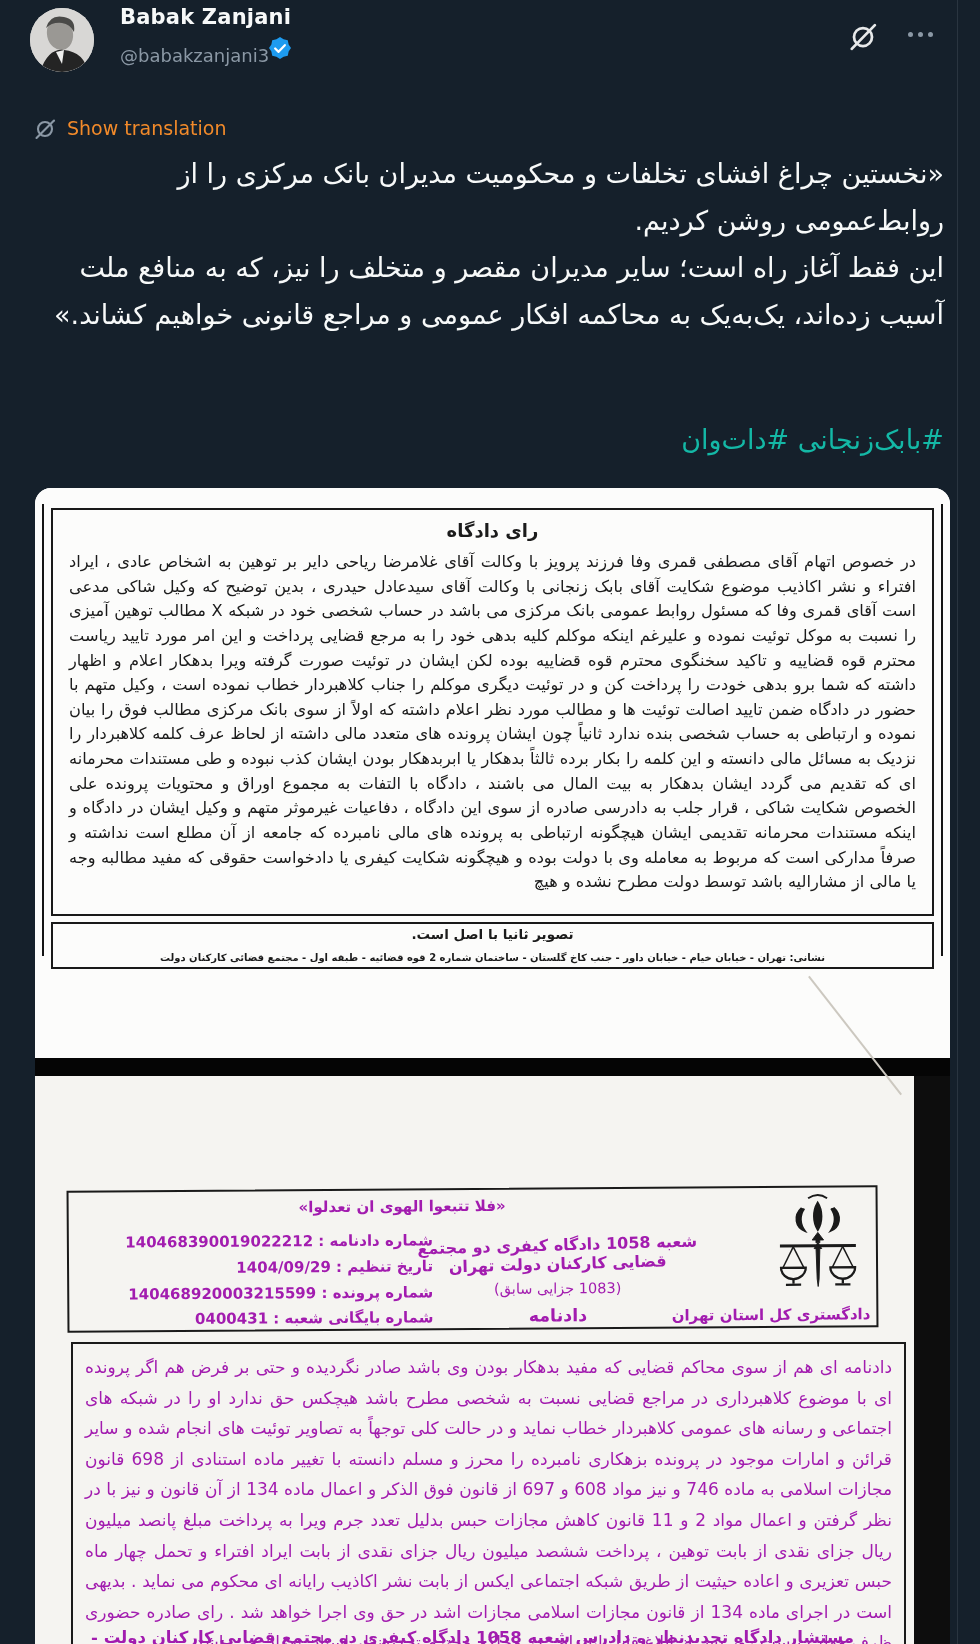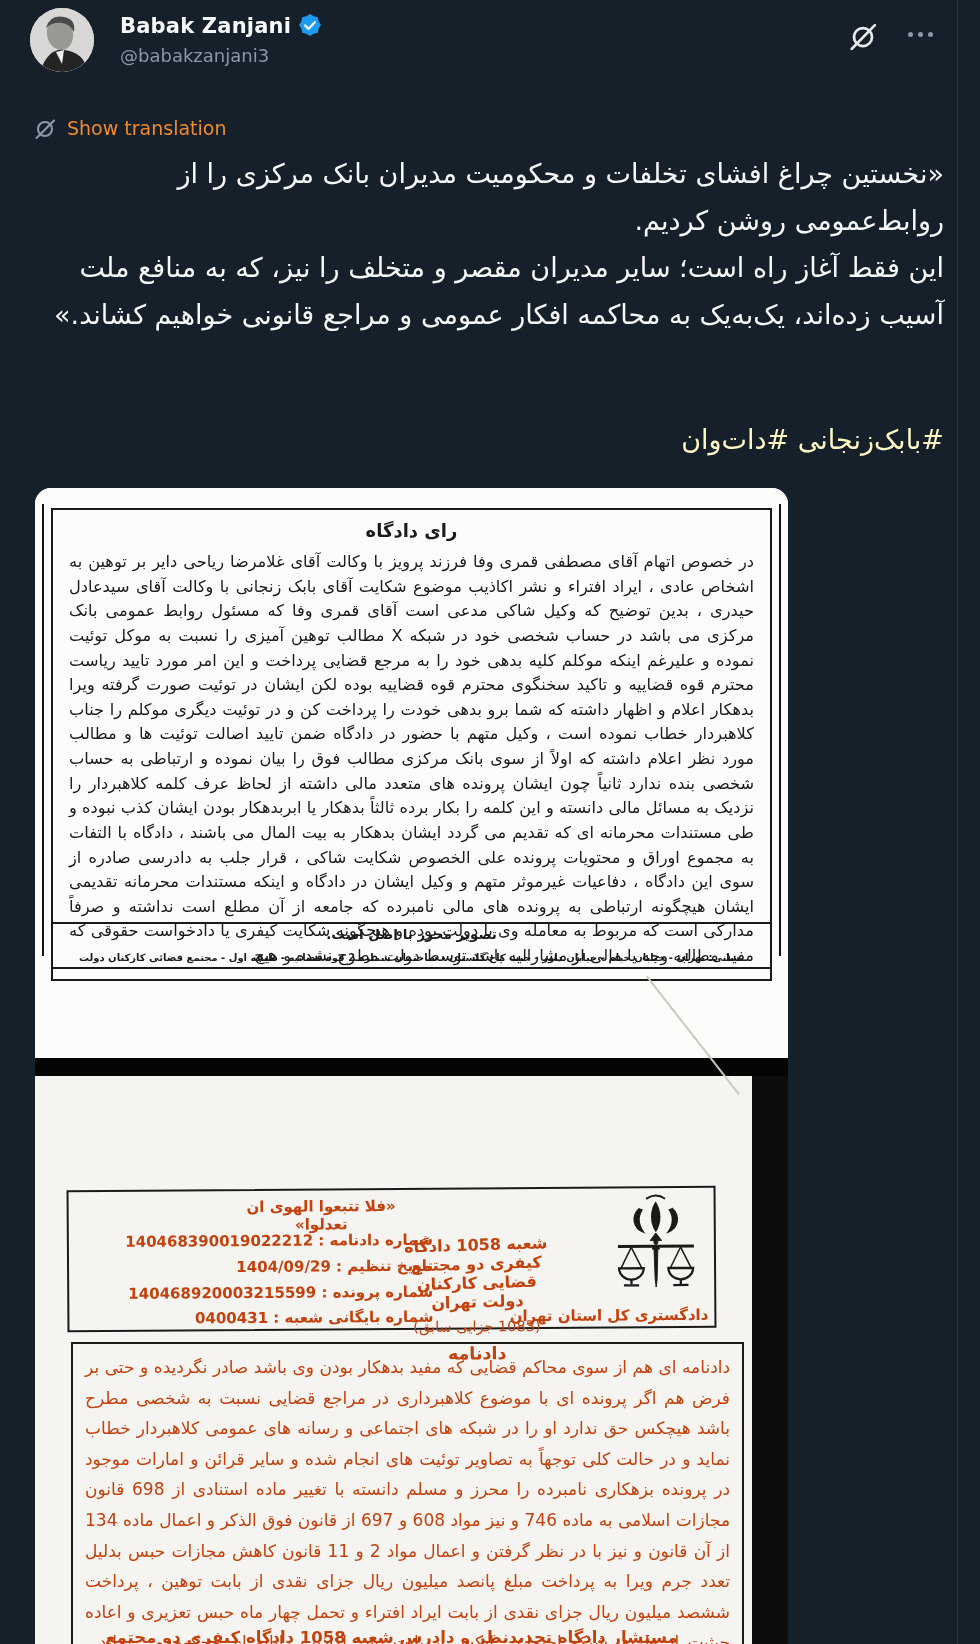--- a/index.html
+++ b/index.html
@@ -5,46 +5,46 @@
   html,body{margin:0;padding:0;background:#0f1822;}
   *{box-sizing:border-box;}
   .page{
     position:relative;width:980px;height:1644px;background:#15202b;
     overflow:hidden;font-family:"DejaVu Sans",sans-serif;
   }
   .col-divider{position:absolute;left:957px;top:0;width:1px;height:100%;background:#2a3540;}
 
   
   .avatar{position:absolute;left:30px;top:8px;width:64px;height:64px;border-radius:50%;overflow:hidden;background:#d6d5d3;}
-  .name-row{position:absolute;left:120px;top:14px;display:flex;align-items:flex-start;gap:8px;}
+  .name-row{position:absolute;left:120px;top:5px;display:flex;align-items:flex-end;gap:8px;flex-direction:column;}
   .display-name{color:#f7f9f9;font-size:21px;font-weight:bold;letter-spacing:.2px;}
   .badge{width:22px;height:22px;display:block;}
   .handle{position:absolute;left:120px;top:45px;color:#8b98a5;font-size:18px;text-align:right;}
   .grok-btn{position:absolute;left:846px;top:20px;width:34px;height:34px;display:flex;align-items:center;justify-content:center;}
   .more-btn{position:absolute;left:908px;top:32px;display:flex;gap:5px;align-items:center;}
   .more-btn i{width:5px;height:5px;border-radius:50%;background:#8b98a5;display:block;}
 
   
   .translate-row{position:absolute;left:33px;top:117px;display:flex;align-items:flex-start;gap:10px;}
   .translate-label{color:#f28a2a;font-size:19px;}
 
   
   .tweet-body{
     position:absolute;left:30px;right:36px;top:150px;
     direction:rtl;color:#f7f9f9;
     font-size:27px;line-height:47px;white-space:pre-line;
   }
   .hashtags{
     position:absolute;left:30px;right:36px;top:416px;
-    direction:rtl;text-align:right;color:#fef9c3;font-size:27px;line-height:47px;
+    direction:rtl;text-align:right;color:#14b8a6;font-size:27px;line-height:47px;
   }
 
   
   .media{
-    position:absolute;left:35px;top:488px;width:753px;height:1156px;
+    position:absolute;left:35px;top:488px;width:915px;height:1156px;
     border-radius:16px 16px 0 0;overflow:hidden;background:#fcfcfb;
   }
   
   .doc1{position:relative;width:100%;height:570px;background:#fcfcfb;color:#1b1b1b;}
   .doc1 .scanline{position:absolute;top:16px;width:2px;height:452px;background:#141414;}
   .doc1 .scanline.l{left:7px;} .doc1 .scanline.r{right:7px;}
   .doc1-box{
     position:absolute;left:16px;right:16px;top:20px;min-height:408px;
     border:2.5px solid #191919;padding:6px 16px 10px;
   }
@@ -53,21 +53,21 @@
   .doc1-footer{
     position:absolute;left:16px;right:16px;top:434px;
     border:2.5px solid #191919;text-align:center;padding:2px 10px 4px;direction:rtl;
   }
   .certify{font-size:13.5px;font-weight:bold;}
   .address{font-size:10px;font-weight:bold;margin-top:10px;}
 
   .gap-band{width:100%;height:18px;background:#050505;}
 
   
-  .doc2{position:relative;width:100%;height:568px;background:#f5f4f1;color:#c2410c;}
+  .doc2{position:relative;width:100%;height:568px;background:#f5f4f1;color:#a21caf;}
   .doc2 .edge-strip{position:absolute;right:0;top:0;bottom:0;width:36px;background:#0d0d0d;}
   .doc2 .fold{position:absolute;right:48px;top:18px;width:150px;height:2px;background:#ccc8c0;transform:rotate(52deg);transform-origin:right top;}
   .doc2-head{
     position:absolute;left:32px;right:72px;top:112px;height:142px;
     border:2px solid #1a1a1a;transform:rotate(-.4deg);direction:rtl;
   }
   .doc2-quote{position:absolute;left:160px;right:300px;top:7px;text-align:center;font-size:15px;font-weight:bold;}
   .doc2-fields{position:absolute;left:14px;top:38px;width:350px;direction:rtl;text-align:right;font-size:15px;font-weight:bold;line-height:1.72;}
   .doc2-center{position:absolute;left:330px;right:160px;top:46px;text-align:center;}
   .branch1{font-size:16px;font-weight:bold;transform:rotate(-1.2deg);}
@@ -136,21 +136,21 @@
   <div class="media">
 
     <div class="doc1">
       <div class="scanline l"></div>
       <div class="scanline r"></div>
       <div class="doc1-box">
         <div class="doc1-title">رای دادگاه</div>
         <div class="doc1-text">در خصوص اتهام آقای مصطفی قمری وفا فرزند پرویز با وکالت آقای غلامرضا ریاحی دایر بر توهین به اشخاص عادی ، ایراد افتراء و نشر اکاذیب موضوع شکایت آقای بابک زنجانی با وکالت آقای سیدعادل حیدری ، بدین توضیح که وکیل شاکی مدعی است آقای قمری وفا که مسئول روابط عمومی بانک مرکزی می باشد در حساب شخصی خود در شبکه X مطالب توهین آمیزی را نسبت به موکل توئیت نموده و علیرغم اینکه موکلم کلیه بدهی خود را به مرجع قضایی پرداخت و این امر مورد تایید ریاست محترم قوه قضاییه و تاکید سخنگوی محترم قوه قضاییه بوده لکن ایشان در توئیت صورت گرفته ویرا بدهکار اعلام و اظهار داشته که شما برو بدهی خودت را پرداخت کن و در توئیت دیگری موکلم را جناب کلاهبردار خطاب نموده است ، وکیل متهم با حضور در دادگاه ضمن تایید اصالت توئیت ها و مطالب مورد نظر اعلام داشته که اولاً از سوی بانک مرکزی مطالب فوق را بیان نموده و ارتباطی به حساب شخصی بنده ندارد ثانیاً چون ایشان پرونده های متعدد مالی داشته از لحاظ عرف کلمه کلاهبردار را نزدیک به مسائل مالی دانسته و این کلمه را بکار برده ثالثاً بدهکار یا ابربدهکار بودن ایشان کذب نبوده و طی مستندات محرمانه ای که تقدیم می گردد ایشان بدهکار به بیت المال می باشند ، دادگاه با التفات به مجموع اوراق و محتویات پرونده علی الخصوص شکایت شاکی ، قرار جلب به دادرسی صادره از سوی این دادگاه ، دفاعیات غیرموثر متهم و وکیل ایشان در دادگاه و اینکه مستندات محرمانه تقدیمی ایشان هیچگونه ارتباطی به پرونده های مالی نامبرده که جامعه از آن مطلع است نداشته و صرفاً مدارکی است که مربوط به معامله وی با دولت بوده و هیچگونه شکایت کیفری یا دادخواست حقوقی که مفید مطالبه وجه یا مالی از مشارالیه باشد توسط دولت مطرح نشده و هیچ</div>
       </div>
       <div class="doc1-footer">
-        <div class="certify">تصویر محرز با اصل است.</div>
+        <div class="certify">تصویر ثانیا با اصل است.</div>
         <div class="address">نشانی: تهران - خیابان خیام - خیابان داور - جنب کاخ گلستان - ساختمان شماره 2 قوه قضائیه - طبقه اول - مجتمع قضائی کارکنان دولت</div>
       </div>
     </div>
 
     <div class="gap-band"></div>
 
     <div class="doc2">
       <div class="edge-strip"></div>
       <div class="fold"></div>
 

